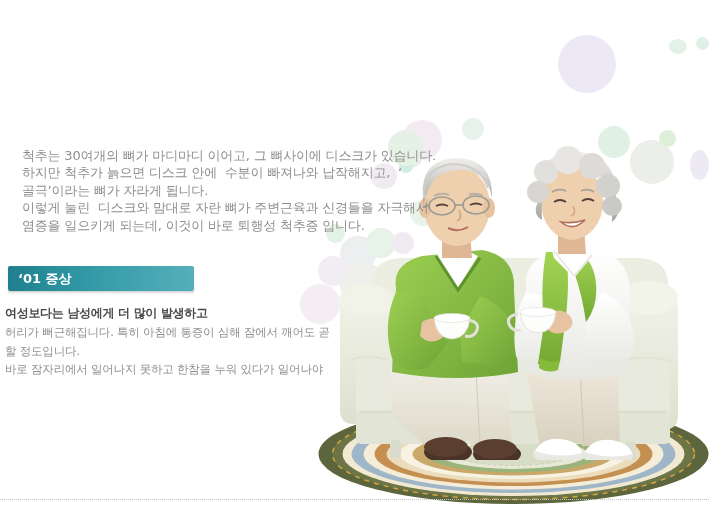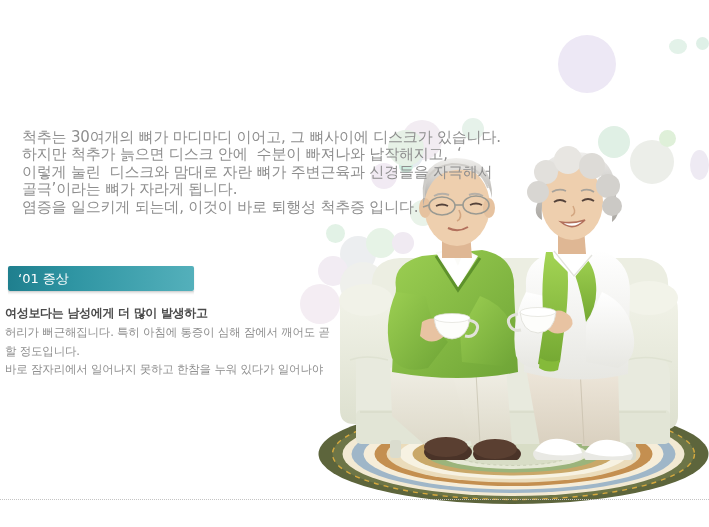--- a/index.html
+++ b/index.html
@@ -27,42 +27,42 @@
     z-index:6;
   }
   .hline { white-space:nowrap; line-height:1.0; }
   #hline1 { font-size:35px; color:#4FB9CC; letter-spacing:-1px; }
   #hline2 { font-size:35px; color:#7D7D7D; letter-spacing:-1px; margin-top:7px; }
   .hstrong1 { font-weight:bold; color:#35B3CC; }
   .hstrong2 { font-weight:bold; color:#555555; }
 
   
   #intro {
-    position:absolute; left:22px; top:129px;
+    position:absolute; left:22px; top:147px;
     z-index:6;
-    font-size:15px;
+    font-size:13px;
     color:#8e8e8e;
     line-height:17.4px;
     letter-spacing:-0.2px;
     white-space:nowrap;
   }
   #intro div { white-space:pre; }
 
   
   #sec-bar {
     position:absolute; left:8px; top:266px;
     width:186px; height:25px;
     background:linear-gradient(to right,#1f7f8e 0%,#2f95a3 35%,#54b0bb 100%);
     border-radius:2px;
     z-index:7;
     box-shadow:0 1px 2px rgba(0,0,0,0.12);
   }
   #sec-bar-text {
     position:absolute; left:10px; top:4px;
-    color:#ffffff; font-size:13px; font-weight:normal;
+    color:#ffffff; font-size:13px; font-weight:bold;
     letter-spacing:0px; white-space:nowrap;
   }
   #sec-bar-shadow {
     position:absolute; left:8px; top:291px;
     width:186px; height:4px;
     background:linear-gradient(to bottom,rgba(0,0,0,0.10),rgba(0,0,0,0));
     z-index:6;
   }
 
   
@@ -120,22 +120,22 @@
     <span class="bub" style="left:378px;top:266px;width:26px;height:26px;background:#f2e9f0;"></span>
     <span class="bub" style="left:300px;top:284px;width:40px;height:40px;background:#f4edf3;"></span>
     <span class="bub" style="left:410px;top:200px;width:26px;height:26px;background:#e9f3e9;"></span>
     <span class="bub" style="left:462px;top:118px;width:22px;height:22px;background:#e6f2ea;"></span>
   </div>
 
 
   <div id="intro">
     <div>척추는 30여개의 뼈가 마디마디 이어고, 그 뼈사이에 디스크가 있습니다.</div>
     <div>하지만 척추가 늙으면 디스크 안에  수분이 빠져나와 납작해지고,  ‘</div>
+    <div>골극’이라는 뼈가 자라게 됩니다.</div>
     <div>이렇게 눌린  디스크와 맘대로 자란 뼈가 주변근육과 신경들을 자극해서</div>
-    <div>골극’이라는 뼈가 자라게 됩니다.</div>
     <div>염증을 일으키게 되는데, 이것이 바로 퇴행성 척추증 입니다.</div>
   </div>
 
   <div id="sec-bar-shadow"></div>
   <div id="sec-bar">
     <div id="sec-bar-text"><span>‘01</span>&nbsp;<span>증상</span></div>
   </div>
 
   <div id="sec-lead">여성보다는 남성에게 더 많이 발생하고</div>
   <div id="sec-body">

